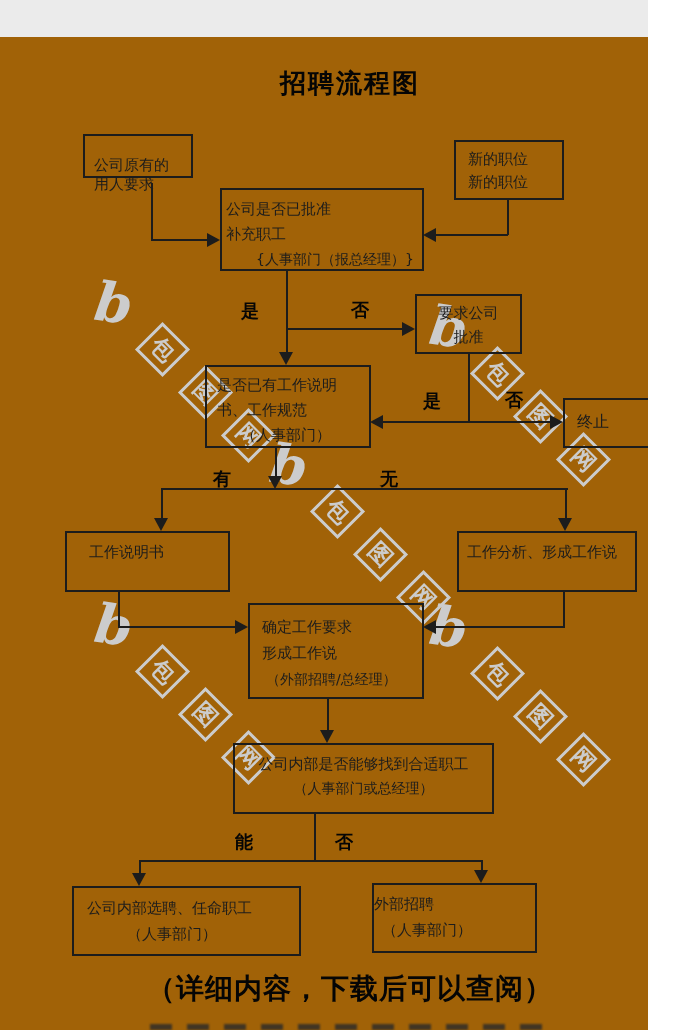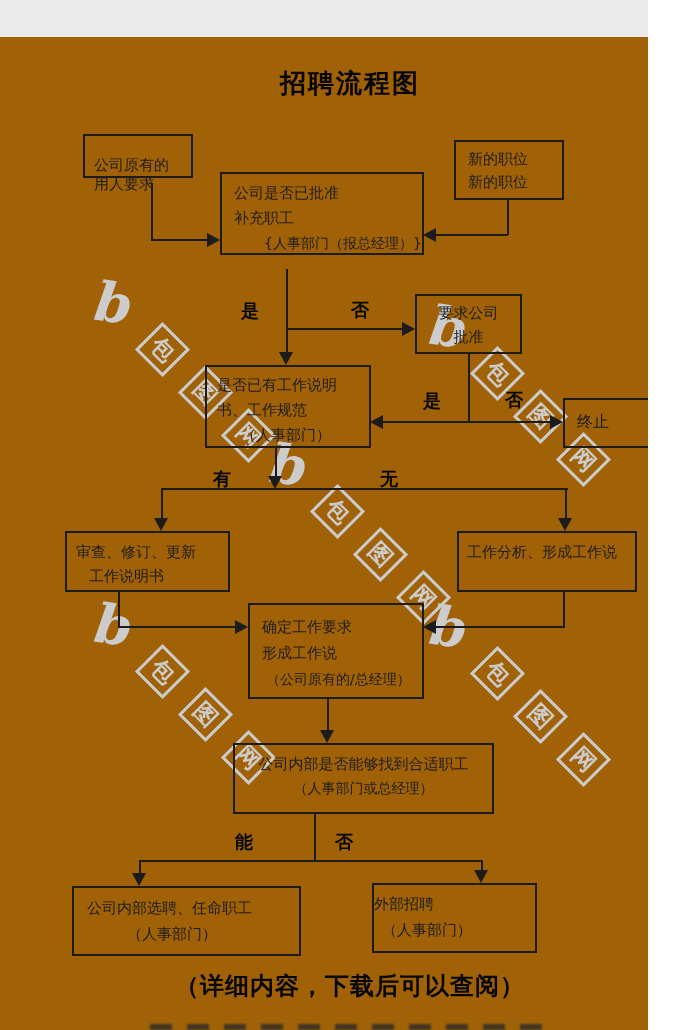--- a/index.html
+++ b/index.html
@@ -4,21 +4,21 @@
 <style>
   html,body{margin:0;padding:0;background:#fff;}
   #canvas{
     position:relative;width:648px;height:1030px;background:#a16207;overflow:hidden;
     font-family:"DejaVu Sans","Liberation Sans",sans-serif;color:#1c1c1c;text-decoration:underline;
   }
   .topband{position:absolute;left:0;top:0;width:700px;height:37px;background:#ebebeb;}
   .title{position:absolute;left:0;top:66px;width:700px;text-align:center;
          font-size:26px;font-weight:bold;letter-spacing:2px;color:#050505;}
   .footer{position:absolute;left:0;top:970px;width:700px;text-align:center;
-          font-size:24px;font-weight:bold;letter-spacing:1px;color:#050505;}
+          font-size:28px;font-weight:bold;letter-spacing:1px;color:#050505;}
   
   .wm{position:absolute;color:#cccccc;z-index:1;}
   .wm-b{position:absolute;left:0;top:0;font-family:"DejaVu Serif","Liberation Serif",serif;
         font-style:italic;font-weight:bold;font-size:54px;line-height:1;transform:rotate(8deg);}
   .wm-d{position:absolute;width:33px;height:33px;border:3px solid #cccccc;
         transform:rotate(45deg);display:flex;align-items:center;justify-content:center;}
   .wm-d b{font-size:23px;font-weight:bold;color:#cccccc;}
   
   .box{position:absolute;border:2px solid #1c1c1c;box-sizing:border-box;background:transparent;
        font-size:15px;z-index:2;}
@@ -106,21 +106,21 @@
   <div class="box" style="left:83px;top:134px;width:110px;height:44px;padding:20px 0 0 9px;line-height:19px">
     <div class="bl">公司原有的</div>
     <div class="bl">用人要求</div>
   </div>
 
   <div class="box" style="left:454px;top:140px;width:110px;height:60px;padding:6px 0 0 12px;line-height:23px">
     <div class="bl">新的职位</div>
     <div class="bl">新的职位</div>
   </div>
 
-  <div class="box" style="left:220px;top:172px;width:204px;height:83px;padding:7px 0 0 12px;line-height:25px">
+  <div class="box" style="left:220px;top:188px;width:204px;height:83px;padding:7px 0 0 4px;line-height:25px">
     <div class="bl">公司是否已批准</div>
     <div class="bl">补充职工</div>
     <div class="bl" style="padding-left:30px;font-size:14px">{人事部门（报总经理）}</div>
   </div>
 
   <div class="box" style="left:415px;top:294px;width:107px;height:60px;padding-top:5px;text-align:center;line-height:24px">
     <div class="bl">要求公司</div>
     <div class="bl">批准</div>
   </div>
 
@@ -128,32 +128,31 @@
     <div class="bl">是否已有工作说明</div>
     <div class="bl">书、工作规范</div>
     <div class="bl" style="padding-left:24px">（人事部门）</div>
   </div>
 
   <div class="box" style="left:563px;top:398px;width:100px;height:50px;padding:12px 0 0 12px;font-size:16px">
     <div class="bl">终止</div>
   </div>
 
   <div class="box" style="left:65px;top:531px;width:165px;height:61px;padding:7px 0 0 9px;line-height:24px">
-    <div class="bl">审查、修订、更新</div>
     <div class="bl" style="padding-left:13px">工作说明书</div>
   </div>
 
   <div class="box" style="left:457px;top:531px;width:180px;height:61px;padding:7px 0 0 8px;line-height:24px">
     <div class="bl">工作分析、形成工作说</div>
   </div>
 
   <div class="box" style="left:248px;top:603px;width:176px;height:96px;padding:9px 12px 0 12px;line-height:26px">
     <div class="bl">确定工作要求</div>
     <div class="bl">形成工作说</div>
-    <div class="bl" style="padding-left:4px;font-size:14px">（公司原有的/总经理）</div>
+    <div class="bl" style="padding-left:4px;font-size:14px">（外部招聘/总经理）</div>
   </div>
 
   <div class="box" style="left:233px;top:743px;width:261px;height:71px;padding-top:7px;text-align:center;line-height:24px">
     <div class="bl">公司内部是否能够找到合适职工</div>
     <div class="bl" style="font-size:14px">（人事部门或总经理）</div>
   </div>
 
   <div class="box" style="left:72px;top:886px;width:229px;height:70px;padding:7px 0 0 13px;line-height:26px">
     <div class="bl">公司内部选聘、任命职工</div>
     <div class="bl" style="padding-left:40px">（人事部门）</div>

